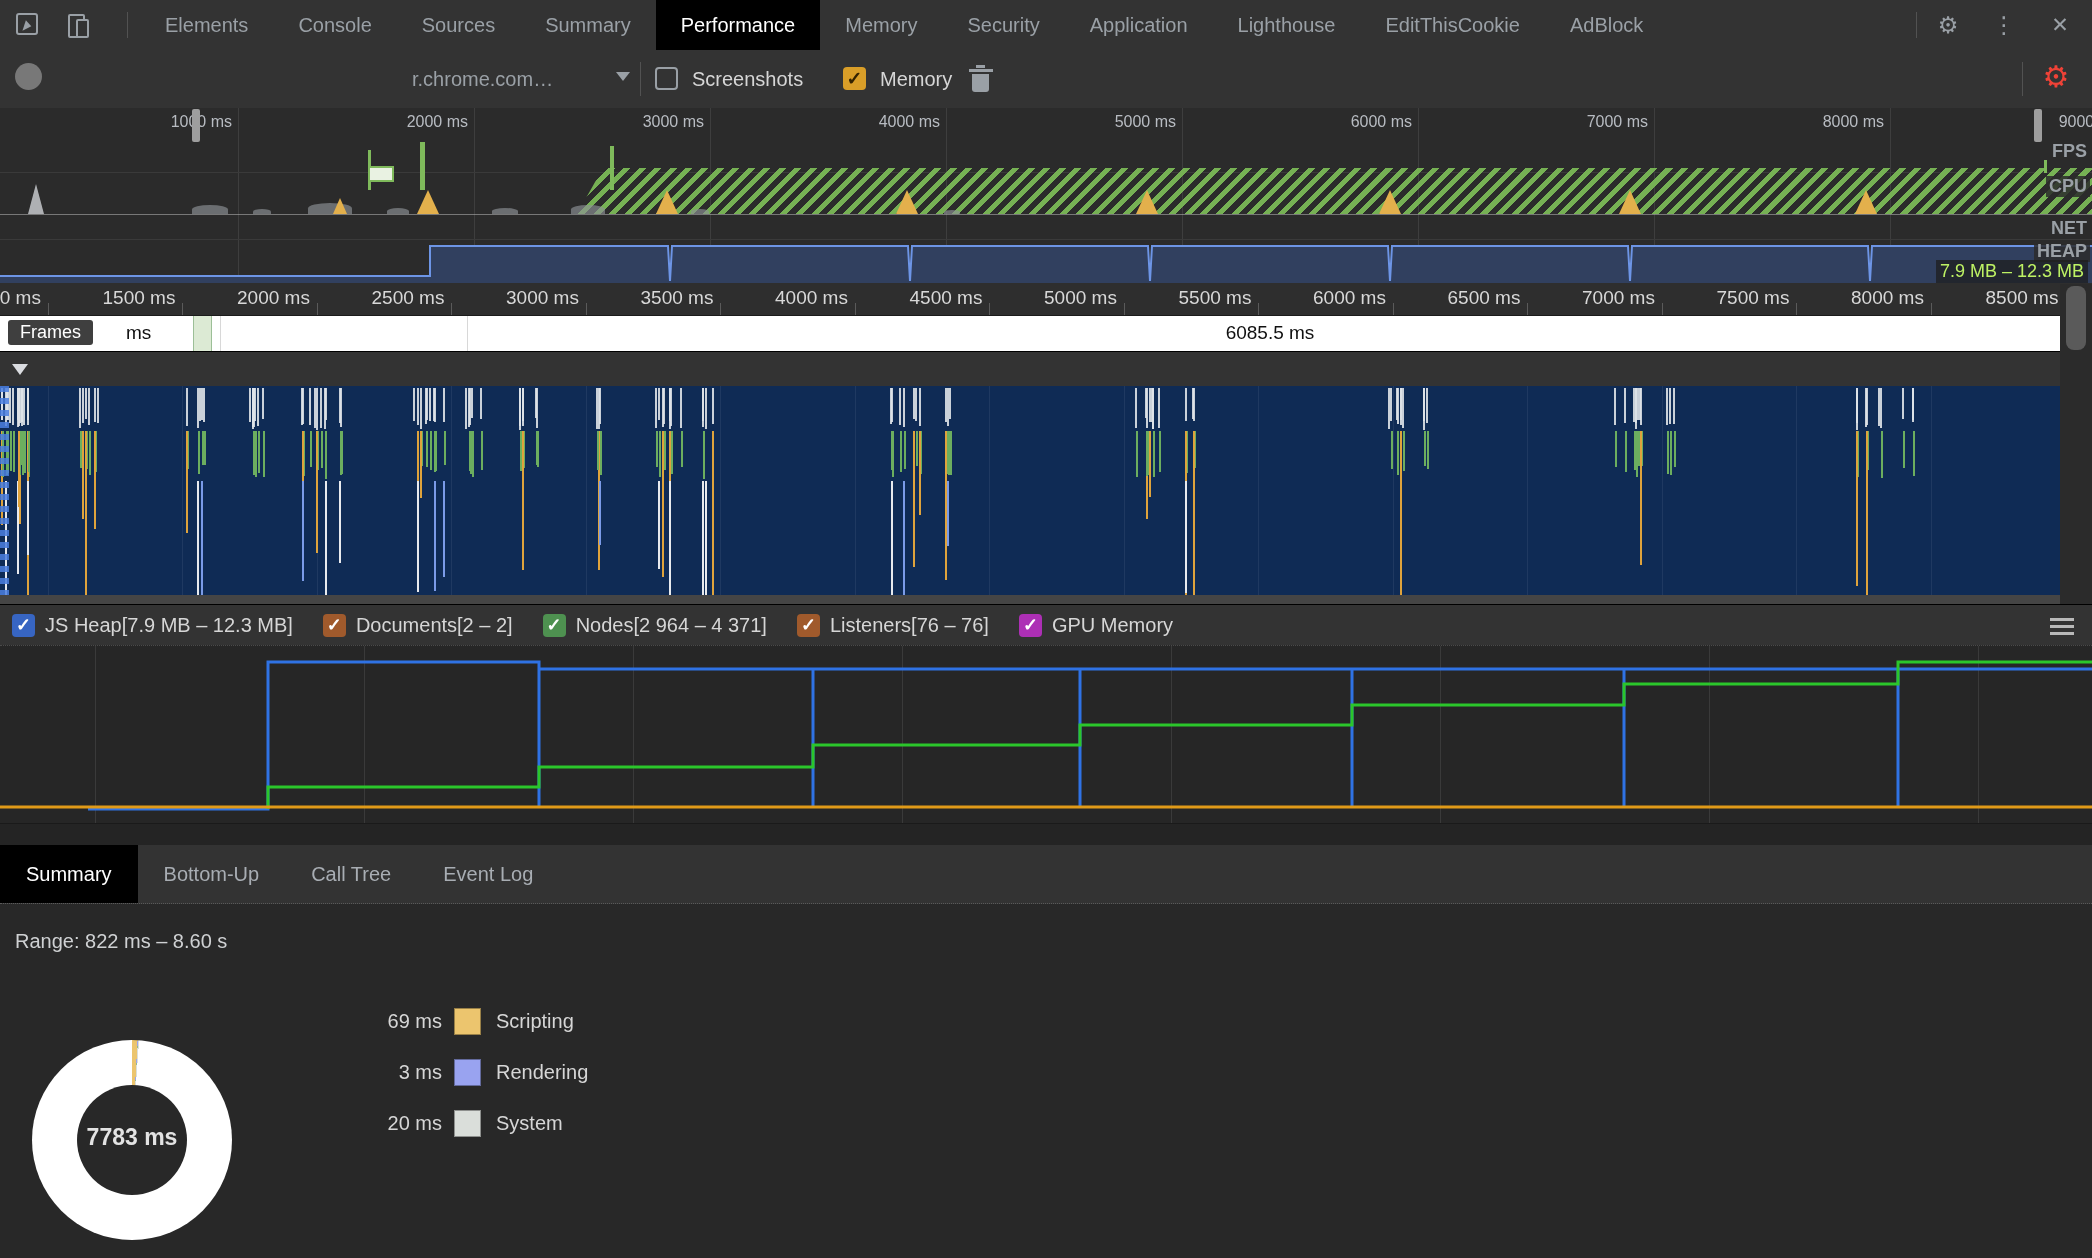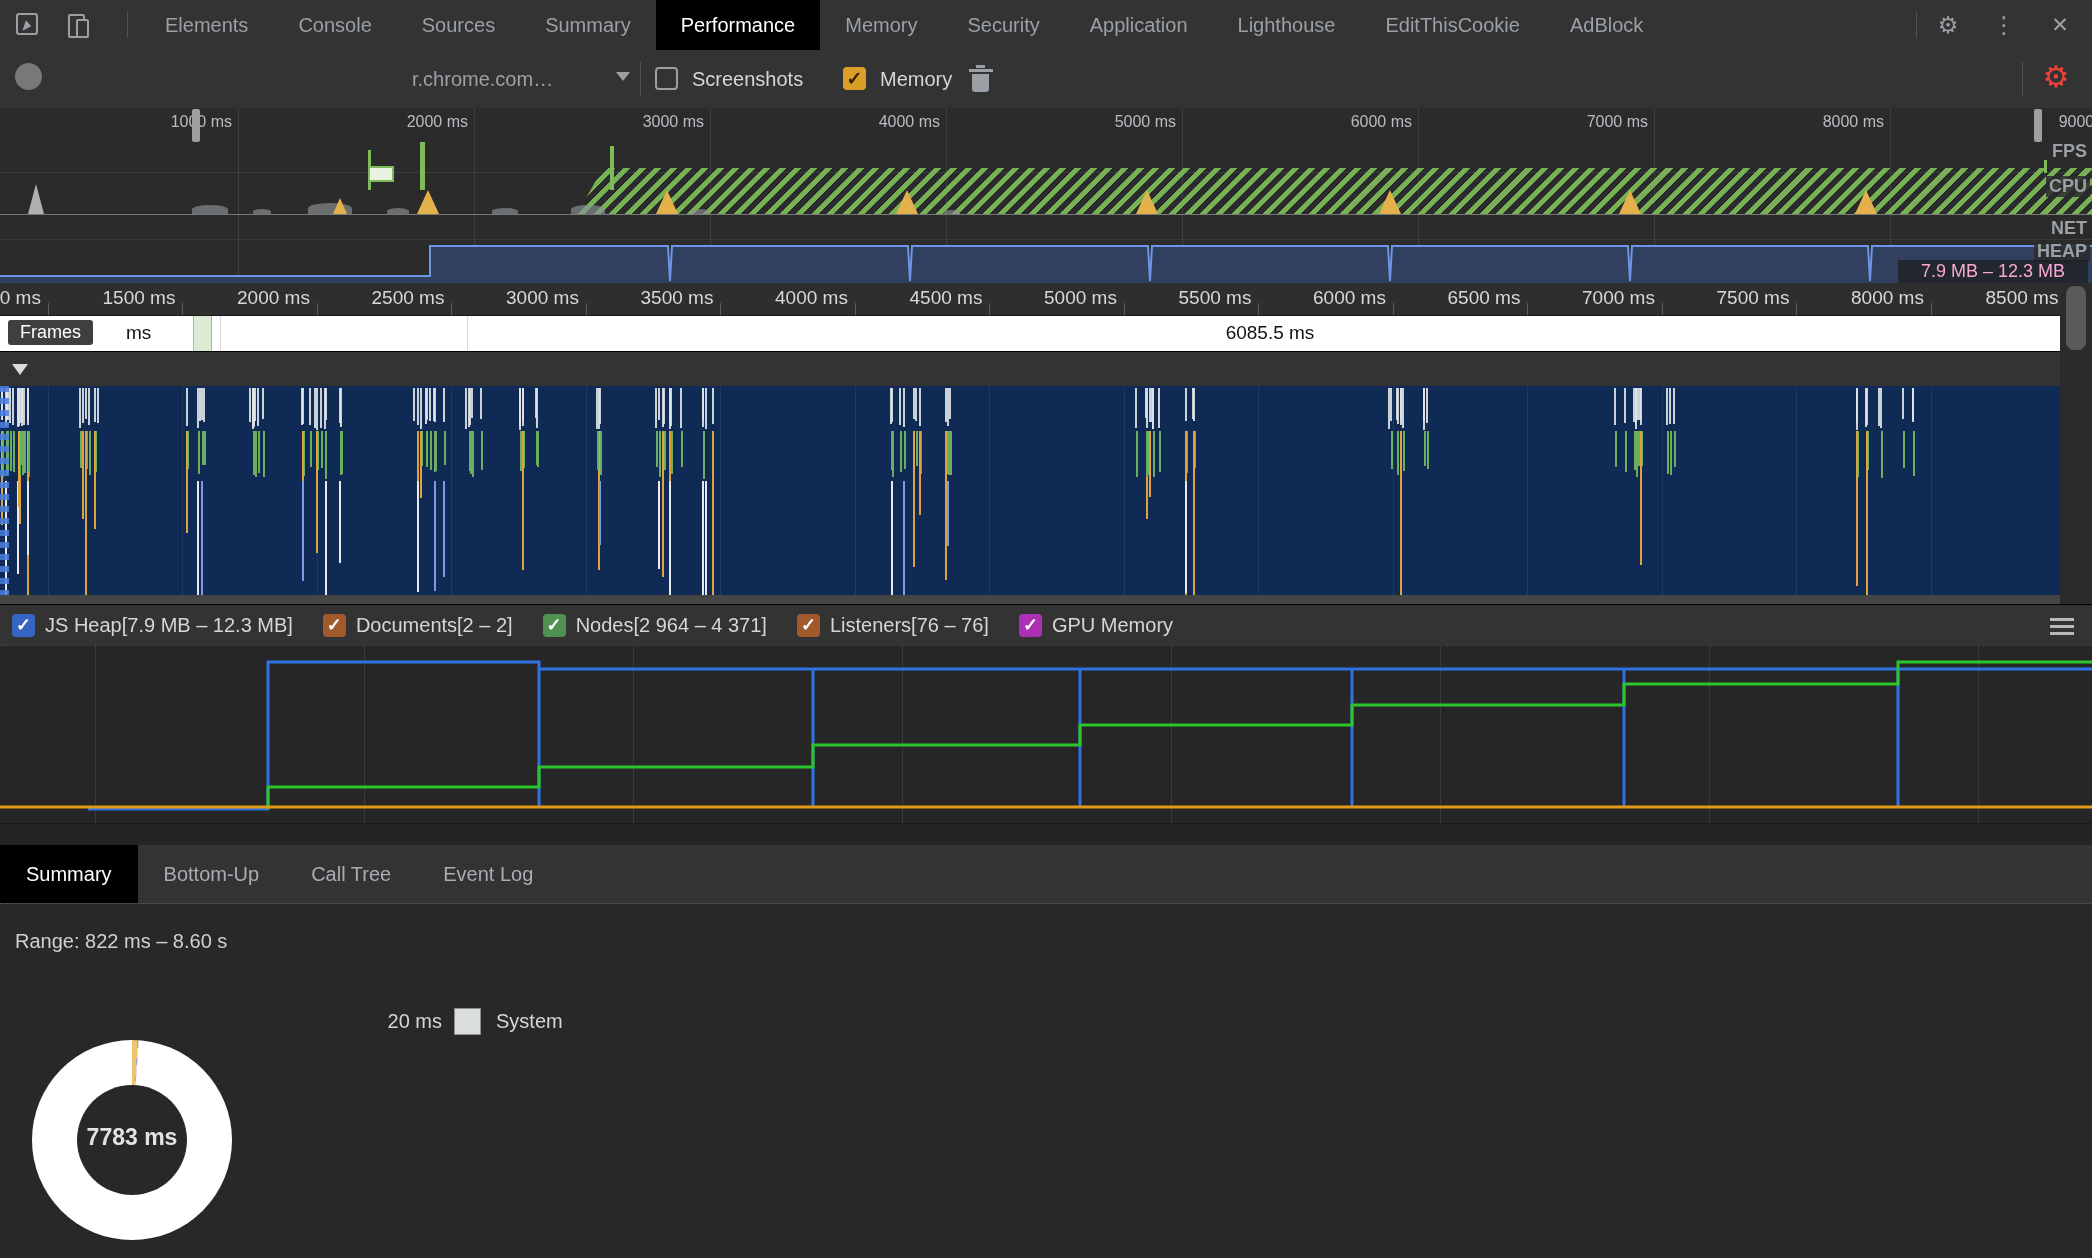--- a/index.html
+++ b/index.html
@@ -41,21 +41,21 @@
   .ov-hline{position:absolute;left:0;width:2092px;height:1px;}
   #fps-hatch{position:absolute;left:577px;top:60px;width:1515px;height:46px;
      background:repeating-linear-gradient(135deg,#76b154 0 5px,rgba(0,0,0,0) 5px 11px);
      clip-path:polygon(26px 0,100% 0,100% 100%,0 100%);}
   .fps-bar{position:absolute;background:#7fba5b;}
   .fps-block{position:absolute;background:#e9f2e2;border:2px solid #7fba5b;box-sizing:border-box;}
   .cpu-tri{position:absolute;width:0;height:0;border-style:solid;border-color:transparent transparent #e3b04c transparent;}
   .cpu-hump{position:absolute;background:#8d9297;border-radius:50% 50% 0 0;opacity:.65;}
   .ov-handle{position:absolute;top:0;width:8px;height:33px;background:#9e9e9e;border-radius:2px;z-index:5;}
   .ov-chip{position:absolute;right:2px;font-size:18px;font-weight:bold;color:#9aa0a6;background:rgba(43,43,43,.85);padding:0 3px;z-index:6;}
-  #heap-badge{position:absolute;right:4px;top:152px;font-size:18px;color:#f9a8d4;background:rgba(30,30,30,.75);padding:1px 23px;z-index:6;}
+  #heap-badge{position:absolute;right:4px;top:152px;font-size:18px;color:#bef264;background:rgba(30,30,30,.75);padding:1px 4px;z-index:6;}
   
   #ruler{left:0;top:283px;width:2092px;height:32px;background:#2e2e2e;overflow:hidden;border-bottom:1px solid #1b1b1b;}
   .rl-label{position:absolute;top:4px;font-size:19px;color:#d8d8d8;white-space:nowrap;}
   .rl-tick{position:absolute;top:20px;height:12px;width:1px;background:#5a5a5a;}
   #frames{left:0;top:316px;width:2060px;height:35px;background:#fff;overflow:hidden;}
   #frames-chip{position:absolute;left:8px;top:4px;background:#3f3f3f;color:#fff;font-size:18px;padding:2px 12px;border-radius:3px;}
   #frames-ms{position:absolute;left:126px;top:6px;color:#111;font-size:19px;}
   #frames-greenbar{position:absolute;left:193px;top:0px;width:19px;height:35px;background:#dcead4;border-left:1px solid #9cbf97;border-right:1px solid #9cbf97;box-sizing:border-box;}
   .frame-sep{position:absolute;top:0;width:1px;height:35px;background:#d8d8d8;}
   .frame-label{position:absolute;top:6px;font-size:19px;color:#111;white-space:nowrap;}
@@ -623,18 +623,28 @@
     <div class="btab">Call Tree</div>
     <div class="btab">Event Log</div>
   </div>
 <div id="summary" class="abs">
   <div id="range-label">Range: 822 ms – 8.60 s</div>
   <div id="donut" style="background: conic-gradient(rgb(236, 197, 110) 0deg, rgb(236, 197, 110) 3.19157deg, rgb(153, 163, 240) 3.19157deg, rgb(153, 163, 240) 3.33034deg, rgb(144, 187, 141) 3.33034deg, rgb(144, 187, 141) 3.42284deg, rgb(218, 222, 218) 3.42284deg, rgb(218, 222, 218) 4.07041deg, rgb(255, 255, 255) 4.07041deg, rgb(255, 255, 255) 359.954deg);"></div>
   <div id="donut-hole"></div>
   <div id="donut-total">7783 ms</div>
   <div id="pie-legend">
       <div class="pl-row">
+        <div class="pl-val">69 ms</div>
+        <div class="pl-swatch" style="background: rgb(236, 197, 110);"></div>
+        <div class="pl-label">Scripting</div>
+      </div>
+      <div class="pl-row">
+        <div class="pl-val">3 ms</div>
+        <div class="pl-swatch" style="background: rgb(153, 163, 240);"></div>
+        <div class="pl-label">Rendering</div>
+      </div>
+      <div class="pl-row">
         <div class="pl-val">20 ms</div>
         <div class="pl-swatch" style="background: rgb(218, 222, 218);"></div>
         <div class="pl-label">System</div>
       </div>
     </div>
 </div>
 
 </body></html>

